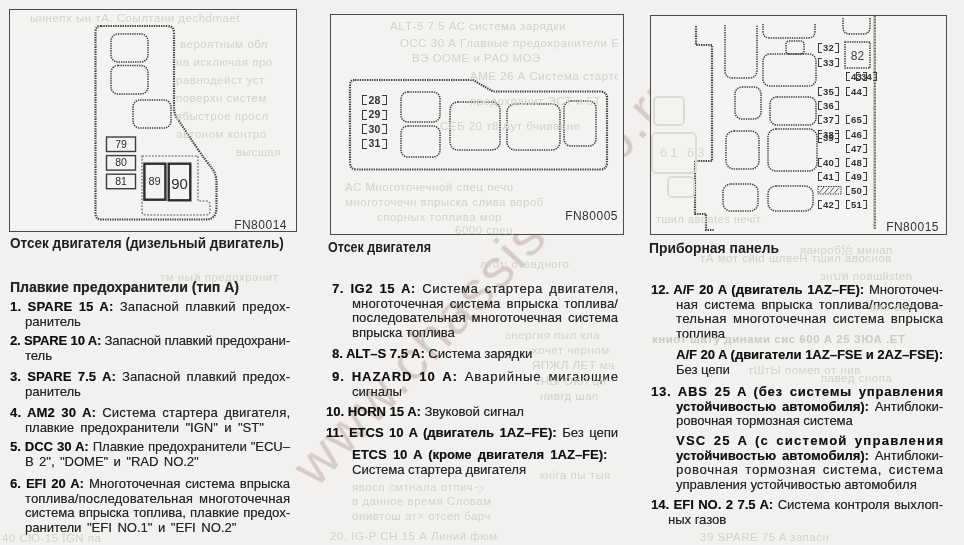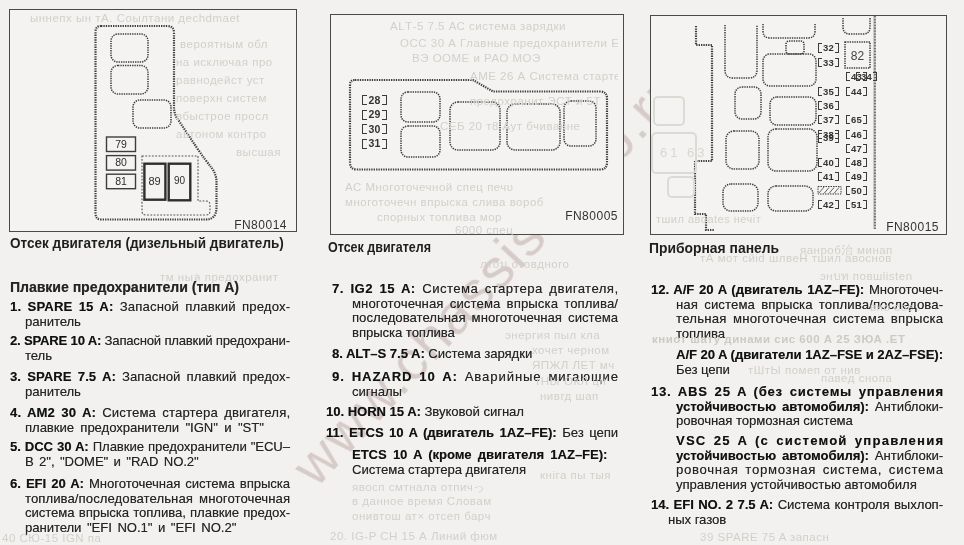--- a/index.html
+++ b/index.html
@@ -40,21 +40,21 @@
       <rect x="96.5" y="145.6" width="29" height="14.5" stroke-width="1.4"></rect>
       <rect x="96.5" y="164.2" width="29" height="14.5" stroke-width="1.4"></rect>
       <rect x="134.4" y="153.7" width="21" height="36" stroke-width="2.4" stroke="#2e2e2e"></rect>
       <rect x="158.7" y="153.7" width="21.6" height="36.6" stroke-width="2.4" stroke="#2e2e2e"></rect>
     </g>
   </svg>
   <div class="lbl" style="left:96.5px;top:127.5px;width:29px;text-align:center;font-size:10.5px;font-weight:normal;">79</div>
   <div class="lbl" style="left:96.5px;top:146.1px;width:29px;text-align:center;font-size:10.5px;font-weight:normal;">80</div>
   <div class="lbl" style="left:96.5px;top:164.7px;width:29px;text-align:center;font-size:10.5px;font-weight:normal;">81</div>
   <div class="lbl" style="left:134px;top:165px;width:21px;text-align:center;font-size:11px;font-weight:normal;">89</div>
-  <div class="lbl" style="left:158.7px;top:165px;width:21.6px;text-align:center;font-size:10px;font-weight:normal;">90</div>
+  <div class="lbl" style="left:158.7px;top:165px;width:21.6px;text-align:center;font-size:15px;font-weight:normal;">90</div>
   <div class="fn" style="right:9px;top:208px;">FN80014</div>
 </div>
 <div class="cap" style="left:10px;top:234px;transform:scaleX(0.874);transform-origin:0 0;">Отсек двигателя (дизельный двигатель)</div>
 
 <div class="panel" id="p2" style="left:330px;top:14px;width:292px;height:219px;">
   <svg width="292" height="213" viewBox="0 0 292 213">
     <g fill="none" stroke="#3d3d3d">
       <path d="M 24,65 H 142 L 162,76.5 H 269 Q 276,76.5 276,83.5 V 147.5 Q 276,154.5 269,154.5 H 26 Q 19,154.5 19,147.5 V 70 Q 19,65 24,65 Z" stroke-width="2.2" stroke-dasharray="1.35,1.05"></path>
       <rect x="70" y="77" width="39" height="30" rx="7" stroke-width="1.5" stroke-dasharray="1.35,1"></rect>
       <rect x="70" y="111" width="39" height="31" rx="7" stroke-width="1.5" stroke-dasharray="1.35,1"></rect>

